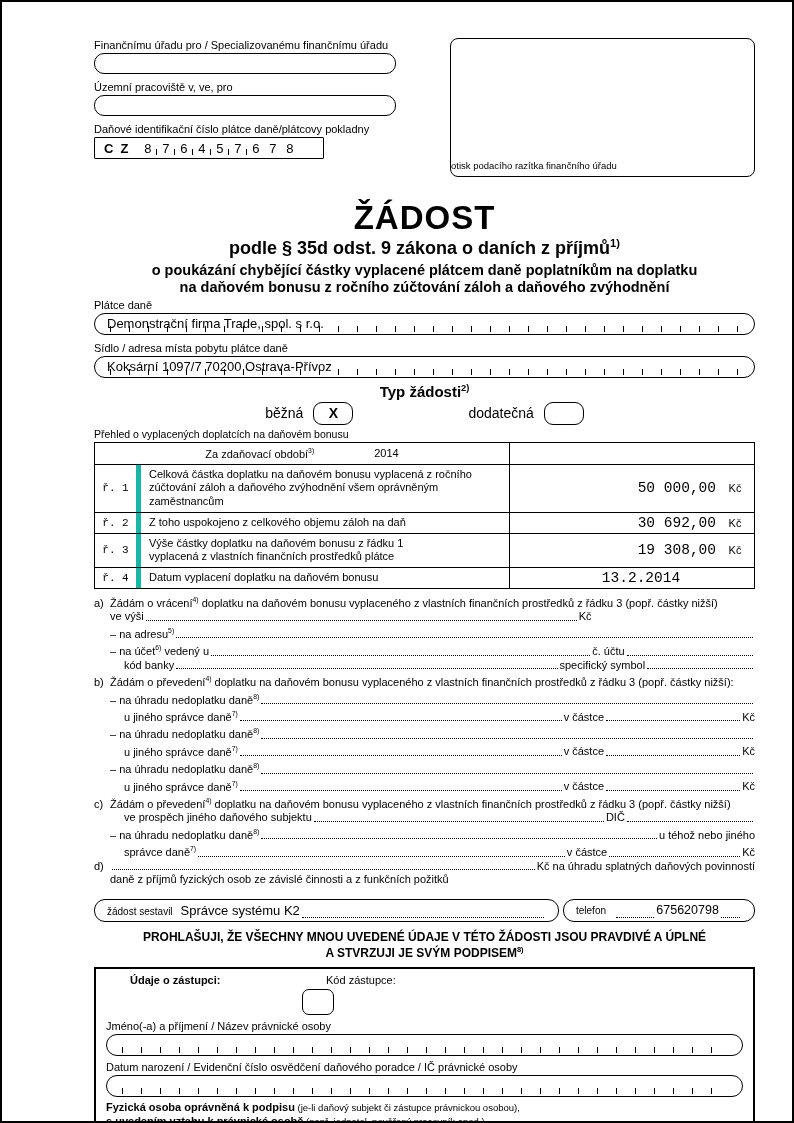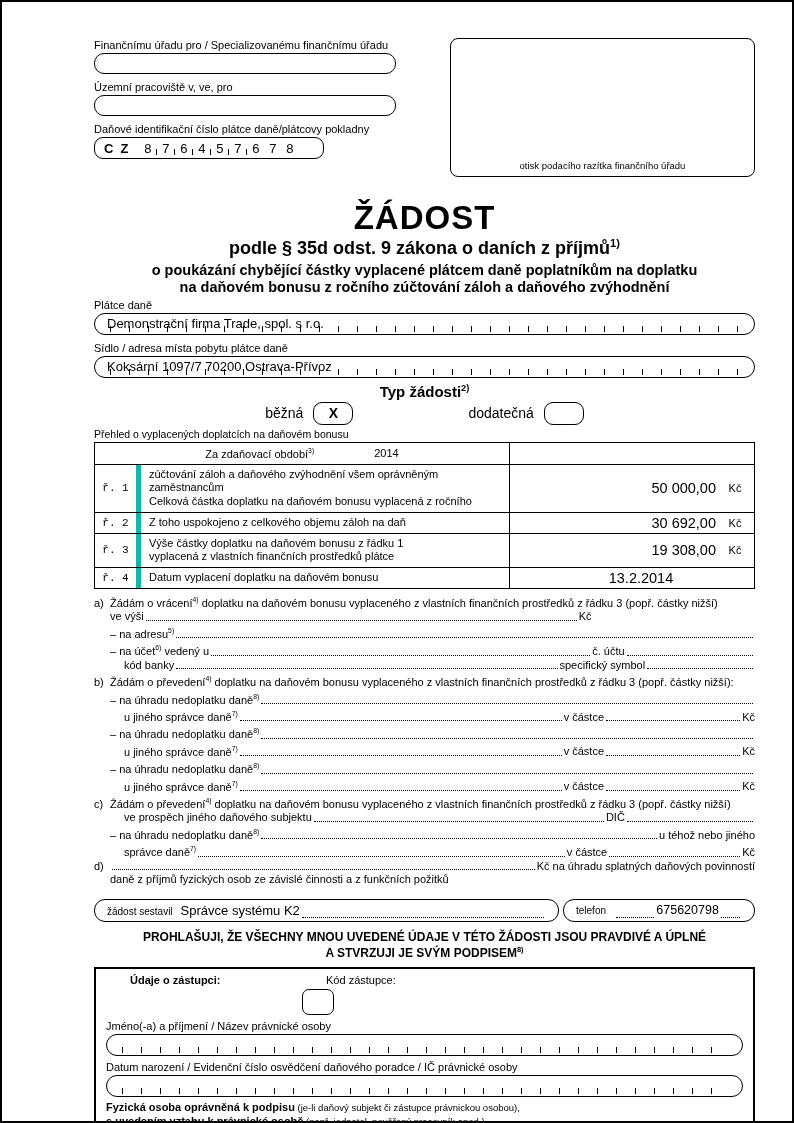--- a/index.html
+++ b/index.html
@@ -10,25 +10,25 @@
     font-family:"Liberation Sans","DejaVu Sans",sans-serif;
     padding:30px 37px 0 92px;
   }
   sup { font-size:62%; }
   .lbl { font-size:11px; margin:7px 0 2px 0; }
   .rbox { border:1.5px solid #000; border-radius:10px; background:#fff; }
   
   .top { display:flex; justify-content:space-between; }
   .top-left { width:330px; }
   .input-sm { width:302px; height:21px; }
-  .dic { width:230px; height:22px; display:flex; align-items:center; padding:0 9px; border-radius:9px; }
+  .dic { width:230px; height:22px; display:flex; align-items:center; padding:0 9px; border-radius:1px; }
   .dic-prefix { font-weight:bold; font-size:13px; letter-spacing:7px; margin-right:4px; }
   .digit { font-size:13px; width:17px; text-align:center; }
   .dsep { width:1px; height:6px; background:#000; align-self:flex-end; margin-bottom:3px; flex:none; }
-  .stamp { width:305px; height:139px; margin-top:6px; border-radius:8px; display:flex; align-items:flex-end; justify-content:center; }
+  .stamp { width:305px; height:139px; margin-top:6px; border-radius:8px; display:flex; align-items:flex-end; justify-content:flex-start; }
   .stamp-lbl { font-size:9.5px; padding-bottom:5px; }
   
   .title { text-align:center; margin-top:4px; }
   .title-main { font-size:33px; font-weight:bold; letter-spacing:1px; line-height:1.05;margin-top:24px; }
   .title-sub1 { font-size:18px; font-weight:bold; margin-top:1px; }
   .title-sub2 { font-size:14.5px; font-weight:bold; margin-top:3px; }
   .title-sub3 { font-size:14.5px; font-weight:bold; margin-top:1px; }
   
   .input-lg { width:100%; height:22px; font-size:13px; padding:2px 12px 0 12px; border-radius:11px; overflow:hidden; white-space:nowrap; }
   .ticks {
@@ -42,21 +42,21 @@
   .typ-item { display:flex; align-items:center; gap:10px; font-size:14px; }
   .chk { width:40px; height:23px; border:1.5px solid #000; border-radius:9px; text-align:center; font-weight:bold; font-size:14px; line-height:20px; background:#fff; }
   
   .tbl-caption { font-size:10.5px; margin-top:3px; }
   .tbl { border:1.5px solid #000; margin-top:2px; }
   .trow { display:flex; border-top:1px solid #000; align-items:stretch; }
   .trow:first-child { border-top:none; }
   .tnum { width:46px; border-right:5px solid #14b8a6; font-size:11px; display:flex; align-items:center; justify-content:center; flex:none;font-family:Liberation Mono, monospace; }
   .tdesc { flex:1; border-right:1px solid #000; font-size:11px; padding:3px 8px; display:flex; flex-direction:column; justify-content:center; line-height:1.25; }
   .tval { width:244px; display:flex; align-items:center; flex:none; }
-  .tval .val { flex:1; text-align:right; font-size:14.5px; }
+  .tval .val { flex:1; text-align:right; font-size:14.5px;font-family:Liberation Mono, monospace; }
   .tval .unit { width:38px; text-align:center; font-size:11px; }
   .tval.left .val { text-align:center; padding-left:56px; }
   .thead { min-height:21px; }
   .thleft { flex:1; border-right:1px solid #000; display:flex; align-items:center; justify-content:center; gap:60px; font-size:11px; }
   
   .fsec { margin-top:4px; font-size:11px; line-height:13.7px; }
   .fline { display:flex; align-items:baseline; white-space:nowrap; }
   .mk { width:16px; flex:none; }
   .ind1 { padding-left:16px; }
   .ind2 { padding-left:30px; }
@@ -146,22 +146,22 @@
     <div class="trow thead">
       <div class="thleft">
         <span><span>Za zdaňovací období</span><sup>3)</sup></span>
         <span>2014</span>
       </div>
       <div class="tval"></div>
     </div>
     <div class="trow">
       <div class="tnum">ř. 1</div>
       <div class="tdesc">
+          <div>Celková částka doplatku na daňovém bonusu vyplacená z ročního</div>
           <div>zúčtování záloh a daňového zvýhodnění všem oprávněným zaměstnancům</div>
-          <div>Celková částka doplatku na daňovém bonusu vyplacená z ročního</div>
         </div>
       <div class="tval">
           <span class="val">50 000,00</span>
           <span class="unit">Kč</span>
         </div>
     </div>
     <div class="trow">
       <div class="tnum">ř. 2</div>
       <div class="tdesc">
           <div>Z toho uspokojeno z celkového objemu záloh na daň</div>

